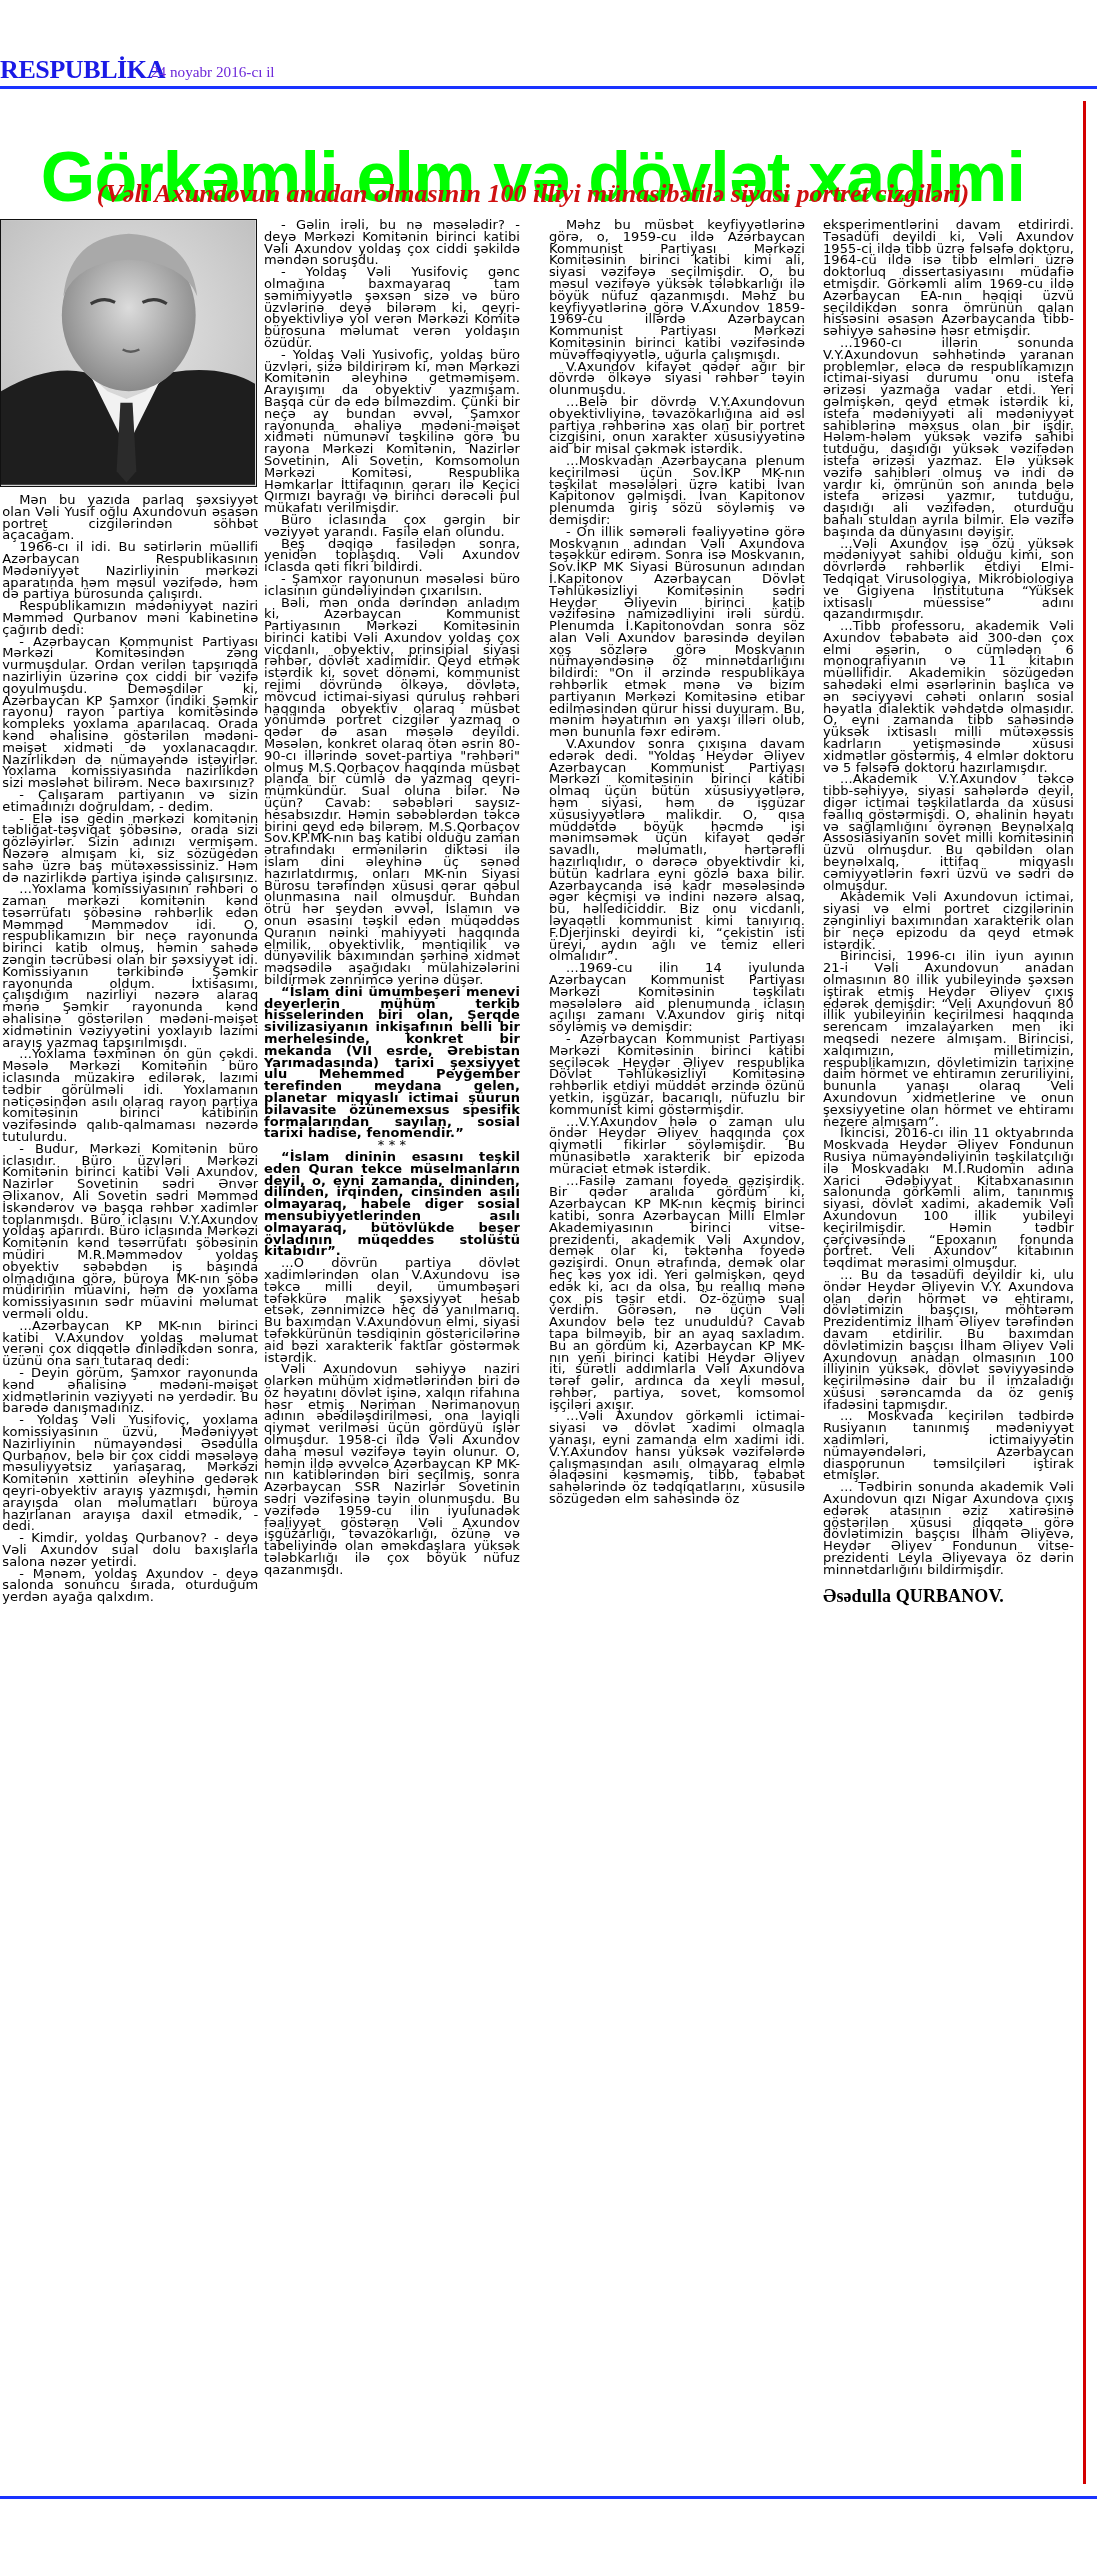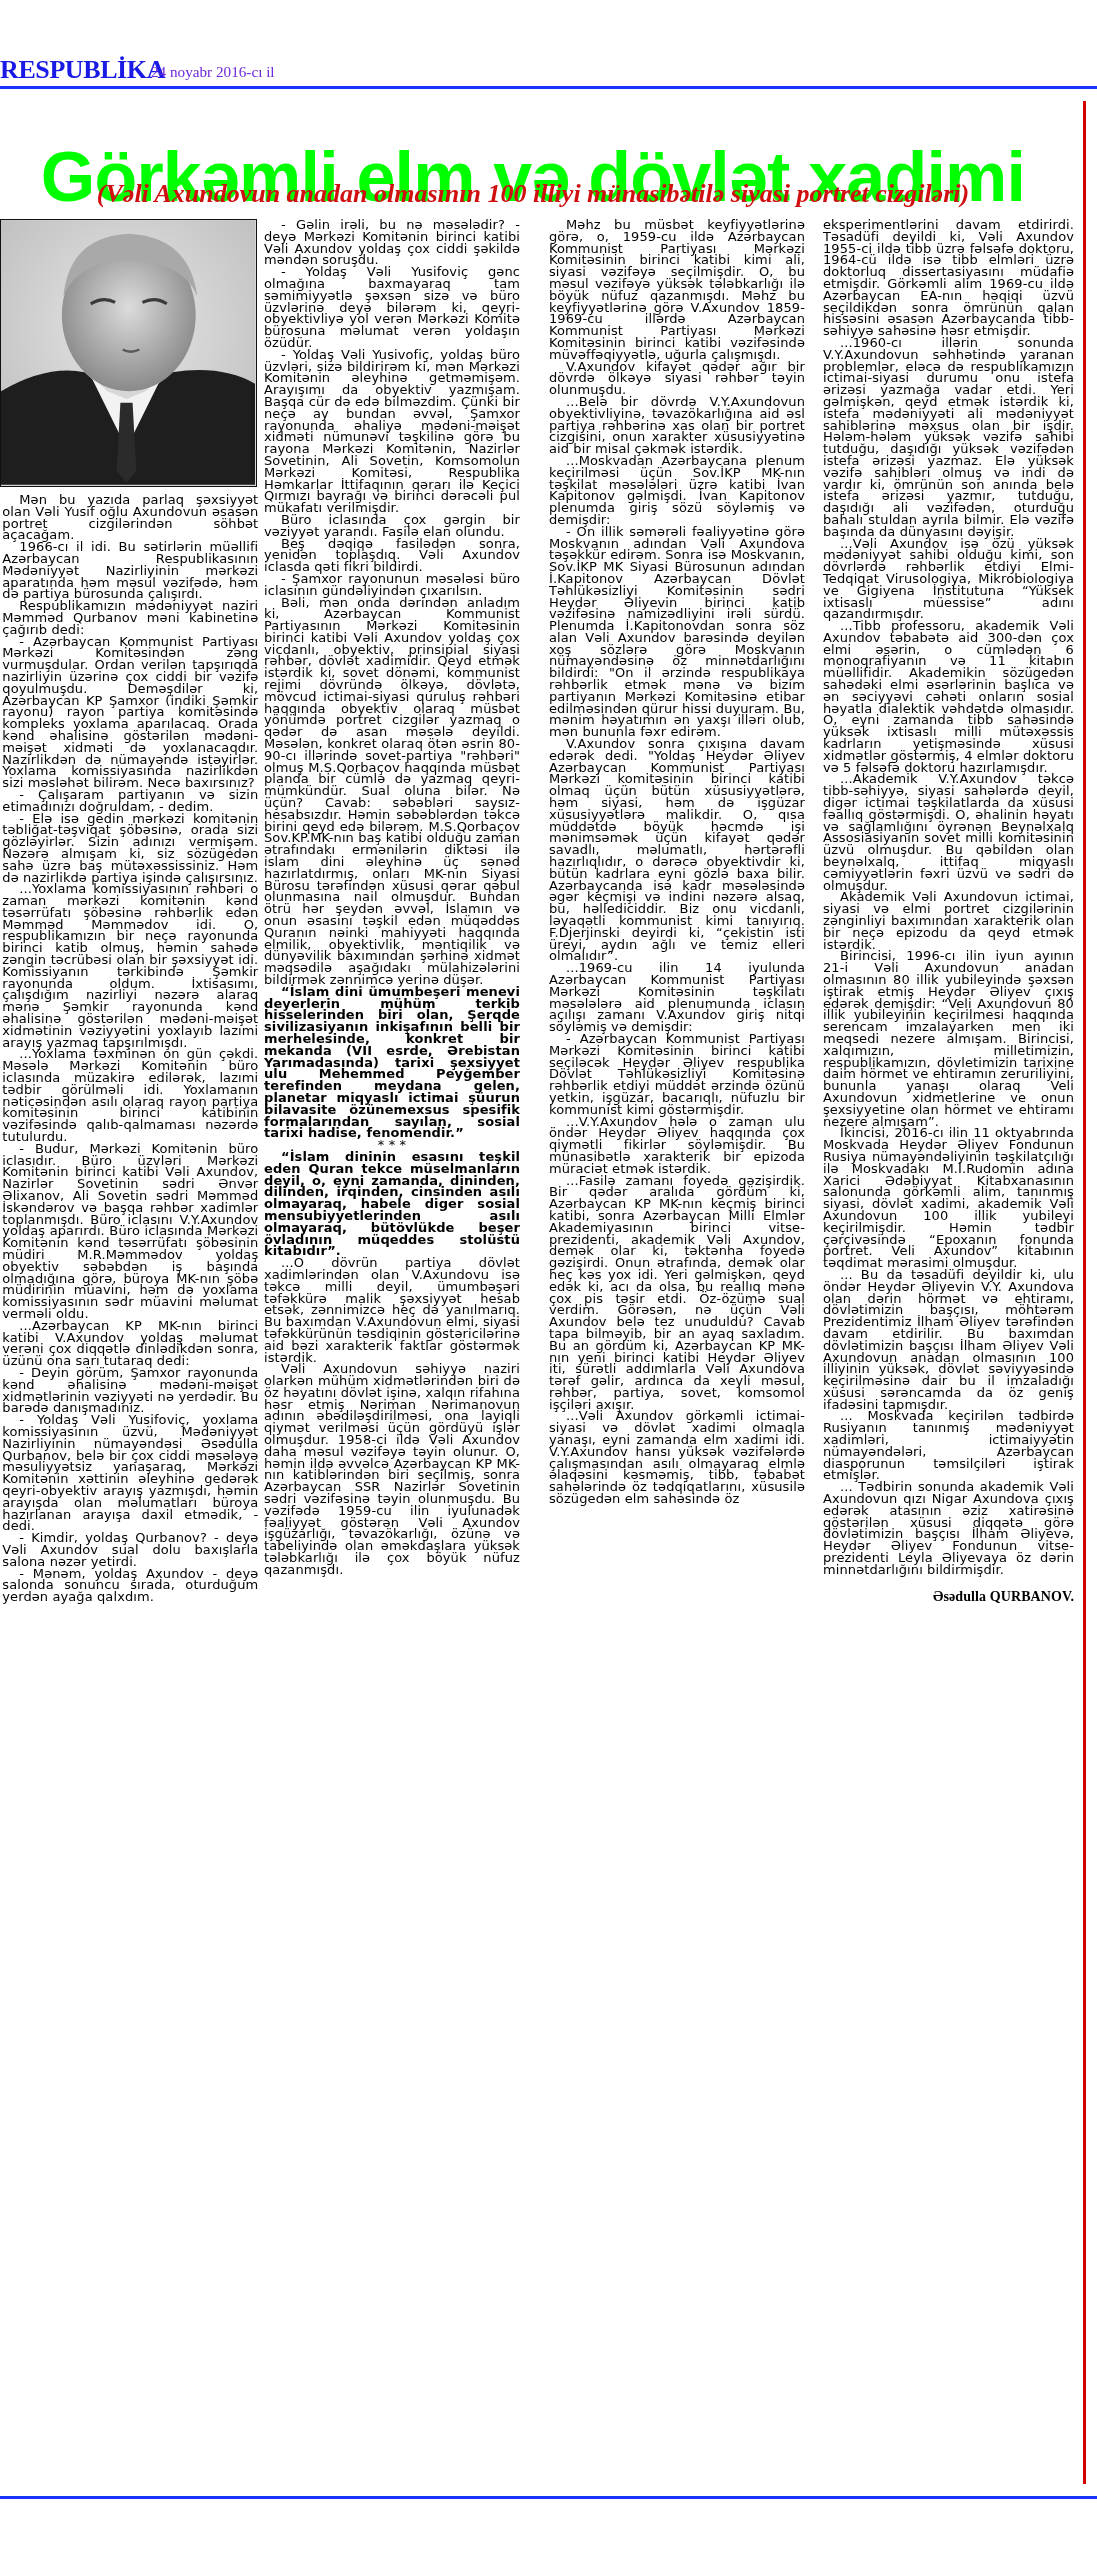--- a/index.html
+++ b/index.html
@@ -22,22 +22,22 @@
   .photo { position: absolute; left: 0; top: 219px; width: 257px; height: 268px;
            border: 1.5px solid #111; box-sizing: border-box; overflow: hidden; background: #d6d6d6; }
   .col { position: absolute; top: 0; width: 256px; font-size: 13px; line-height: 11.8px;
          text-align: justify; font-family: "DejaVu Sans", sans-serif; letter-spacing: 0.1px; }
   .col p { margin: 0; text-indent: 17px; }
   .c1 { left: 2.3px; top: 494px; }
   .c2 { left: 264px; top: 219px; }
   .c3 { left: 549px; top: 219px; }
   .c4 { left: 823px; top: 219px; width: 251px; }
   .stars { text-align: center; text-indent: 0 !important; }
-  .signature { text-align: right; text-indent: 0 !important; font-family: "Liberation Serif", serif;
-               font-weight: bold; font-size: 14px; margin-top: 15.2px !important; }
+  .signature { text-align: left; text-indent: 0 !important; font-family: "Liberation Serif", serif;
+               font-weight: bold; font-size: 18px; margin-top: 15.2px !important; }
 </style>
 </head>
 <body>
 
 <div class="masthead">
   <span class="paper-name">RESPUBLİKA</span>
   <span class="paper-date">24 noyabr 2016-cı il</span>
 </div>
 <div class="rule-top"></div>
 <div class="side-rule"></div>

